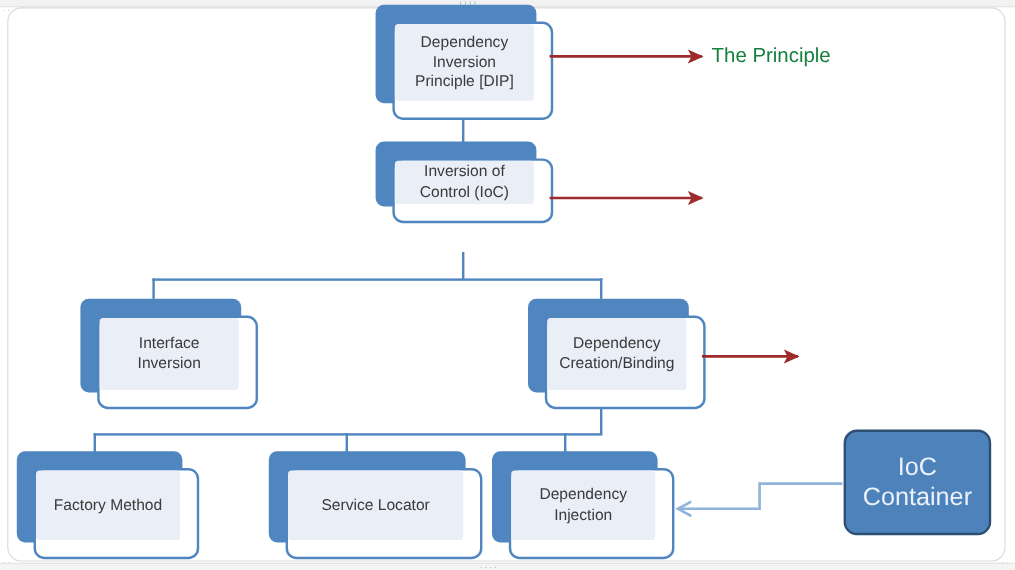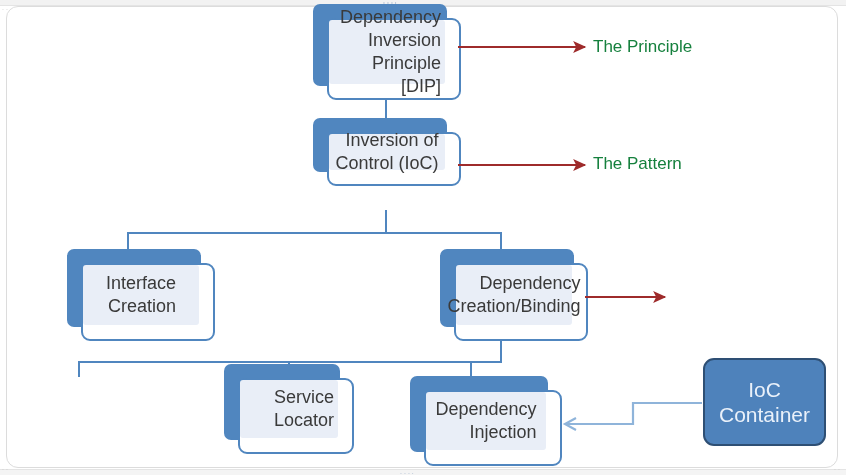--- a/index.html
+++ b/index.html
@@ -96,23 +96,23 @@
     right: 14px;
     bottom: 14px;
     background: #e9eef7;
     border-radius: 3px;
     display: flex;
     align-items: center;
     justify-content: center;
   }
   .node .label {
     color: #3a3a3a;
-    text-align: right;
+    text-align: center;
     line-height: 1.28;
-    font-size: 18px;
+    font-size: 13px;
     padding: 0 4px;
     white-space: pre-line;
   }
 
   
   .solid-node {
     position: absolute;
     background: #4e82bb;
     border: 2px solid #2e4f74;
     border-radius: 11px;
@@ -206,37 +206,45 @@
 Control (IoC)</span>
       </div>
     </div>
   </div>
 
   <div class="node" style="left:67px; top:249px; width:148px; height:92px;">
     <div class="back"></div>
     <div class="front">
       <div class="inner">
         <span class="label">Interface
-Creation</span>
+Inversion</span>
       </div>
     </div>
   </div>
 
   <div class="node" style="left:440px; top:249px; width:148px; height:92px;">
     <div class="back"></div>
     <div class="front">
       <div class="inner">
         <span class="label">Dependency
 Creation/Binding</span>
       </div>
     </div>
   </div>
 
-
-  <div class="node" style="left:224px; top:364px; width:130px; height:90px;">
+  <div class="node" style="left:14px; top:376px; width:152px; height:90px;">
+    <div class="back"></div>
+    <div class="front">
+      <div class="inner">
+        <span class="label">Factory Method</span>
+      </div>
+    </div>
+  </div>
+
+  <div class="node" style="left:224px; top:376px; width:178px; height:90px;">
     <div class="back"></div>
     <div class="front">
       <div class="inner">
         <span class="label">Service Locator</span>
       </div>
     </div>
   </div>
 
   <div class="node" style="left:410px; top:376px; width:152px; height:90px;">
     <div class="back"></div>
@@ -264,15 +272,14 @@
 
     <line x1="458" y1="165" x2="585" y2="165" stroke="#9E2B2B" stroke-width="2.2" marker-end="url(#redhead)"></line>
 
     <line x1="585" y1="297" x2="665" y2="297" stroke="#9E2B2B" stroke-width="2.2" marker-end="url(#redhead)"></line>
 
     <polyline points="702,403 633,403 633,424 566,424" fill="none" stroke="#8FB4DA" stroke-width="2.2"></polyline>
     <polyline points="576,418 565,424 576,430" fill="none" stroke="#8FB4DA" stroke-width="2.2"></polyline>
   </svg>
 
   <div class="annot" style="left:593px; top:37px;">The Principle</div>
-  <div class="annot" style="left:593px; top:154px;">The Pattern</div>
 
 </div>
 
 </body></html>

